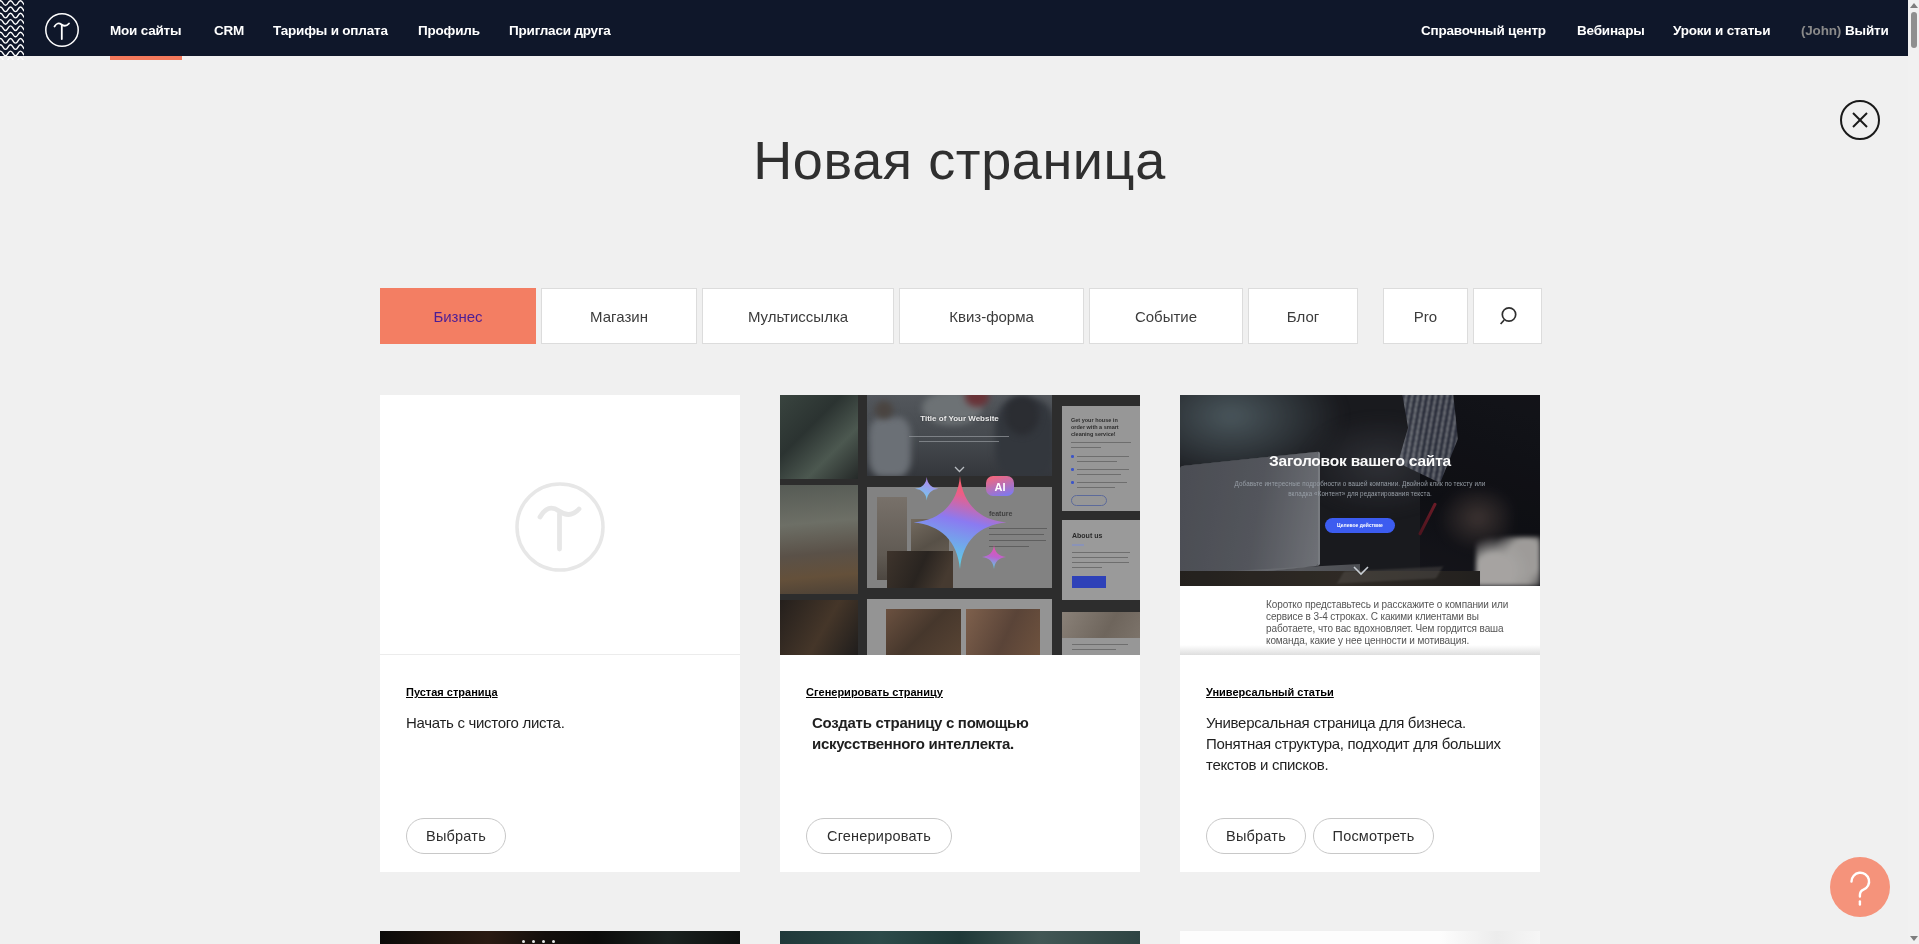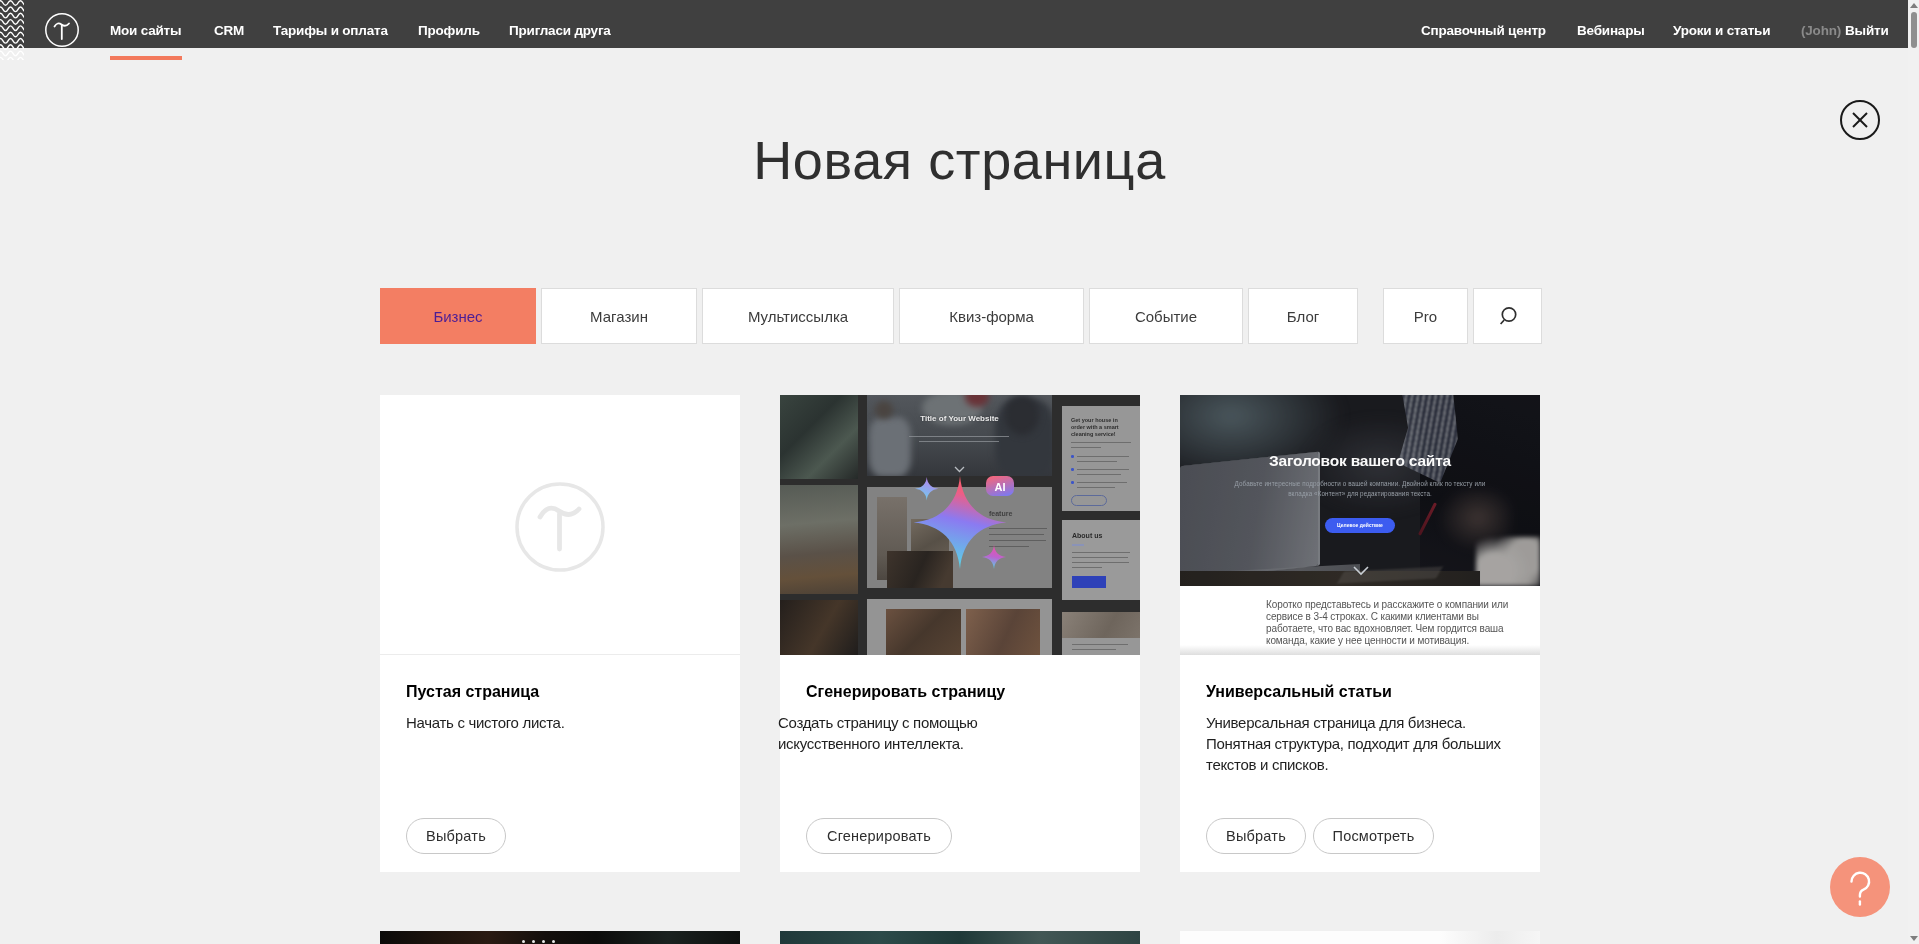--- a/index.html
+++ b/index.html
@@ -2,39 +2,39 @@
 <html lang="ru"><head>
 <meta charset="utf-8">
 <title>Новая страница</title>
 <style>
   * { margin:0; padding:0; box-sizing:border-box; }
   html,body { width:1919px; height:944px; overflow:hidden; }
   body { font-family:"Liberation Sans", sans-serif; background:#f0f0f0; }
   #app { position:relative; width:1919px; height:944px; overflow:hidden; background:#f0f0f0; }
 
   
-  #header { position:absolute; left:0; top:0; width:1908px; height:48px; background:#404040; }
+  #header { position:absolute; left:0; top:0; width:1908px; height:56px; background:#0f172a; }
   #waves { position:absolute; left:0; top:0; }
   #logo { position:absolute; left:45px; top:13px; }
   .nav a { position:absolute; top:0; height:60px; line-height:62px; color:#fff; font-size:13.5px; font-weight:bold; text-decoration:none; white-space:nowrap; letter-spacing:-0.2px; }
   #underline { position:absolute; left:110px; top:56px; width:72px; height:4px; background:#f3795c; }
   .navgrey { color:#8a8a8a !important; }
 
   
   #h1 { position:absolute; left:0; top:133px; width:1919px; text-align:center; font-size:54px; line-height:54px; font-weight:400; color:#2f2f2f; letter-spacing:0.6px; }
   #sub { position:absolute; left:0; top:230px; width:1919px; text-align:center; font-size:20px; line-height:20px; color:#383838; }
 
   
   .tab { position:absolute; top:288px; height:56px; background:#fff; border:1px solid #dcdcdc; color:#3c3c3c; font-size:15px; display:flex; align-items:center; justify-content:center; }
   .tab.active { background:#f37e63; border-color:#f37e63; color:#4c1d95; }
 
   
   .card { position:absolute; top:395px; width:360px; height:477px; background:#fff; }
   .card .img { position:absolute; left:0; top:0; width:360px; height:260px; overflow:hidden; }
-  .cardtitle { position:absolute; top:682px; line-height:20px; font-size:16px; font-weight:bold; color:#000; }
+  .cardtitle { position:absolute; top:682px; line-height:20px; font-size:11px; font-weight:bold; color:#000;text-decoration:underline; }
   .carddesc { position:absolute; top:712px; font-size:15px; color:#1f1f1f; line-height:21px; letter-spacing:-0.3px; }
   .btn { position:absolute; top:818px; height:36px; border:1px solid #c8c8c8; border-radius:18px; background:#fff; color:#2e2e2e; font-size:14.5px; display:flex; align-items:center; justify-content:center; letter-spacing:0.2px; }
 
   
   #collage { background:#2d2d2d; }
   #collage .t { position:absolute; }
   .tl1 { left:0; top:0; width:78px; height:84px; background:linear-gradient(135deg,#39443f 0%,#2b3331 38%,#4c5850 68%,#252928 100%); }
   .tl2 { left:0; top:90px; width:78px; height:109px; background:linear-gradient(175deg,#565b55 0%,#6d6f66 35%,#5a5148 62%,#64503a 82%,#4c4136 100%); }
   .tl3 { left:0; top:205px; width:78px; height:55px; background:linear-gradient(120deg,#241f1c,#453629 55%,#1f1d1c); }
   .mhero { left:87px; top:0; width:185px; height:81px; background:linear-gradient(180deg,#53575c 0%,#45494e 55%,#34373c 100%); overflow:hidden; }
@@ -248,21 +248,21 @@
         </defs>
         <use href="#sparkle" fill="url(#gstar2)" transform="translate(135,82) scale(0.235)"></use>
         <use href="#sparkle" fill="url(#gstar)" transform="translate(133.5,81) scale(0.93)"></use>
         <use href="#sparkle" fill="url(#gstar3)" transform="translate(202,150) scale(0.24)"></use>
         <rect x="206" y="81" width="28" height="20" rx="7" fill="url(#gai)"></rect>
         <text x="220" y="95.5" text-anchor="middle" font-family="Liberation Sans, sans-serif" font-size="11" font-weight="bold" fill="#fff">AI</text>
       </svg>
     </div>
   </div>
   <div class="cardtitle" style="left:806px;">Сгенерировать страницу</div>
-  <div class="carddesc" style="left:778px;">Создать страницу с помощью<br>искусственного интеллекта.</div>
+  <div class="carddesc" style="left:812px;font-weight:bold;">Создать страницу с помощью<br>искусственного интеллекта.</div>
   <div class="btn" style="left:806px; width:146px;">Сгенерировать</div>
 
   <div class="card" style="left:1180px;">
     <div class="img" id="tpl">
       <div class="hero">
         <div class="tp-win"></div>
         <div class="tp-mid"></div>
         <div class="tp-laptop"></div>
         <div class="tp-deck"></div>
         <div class="tp-person"></div>

